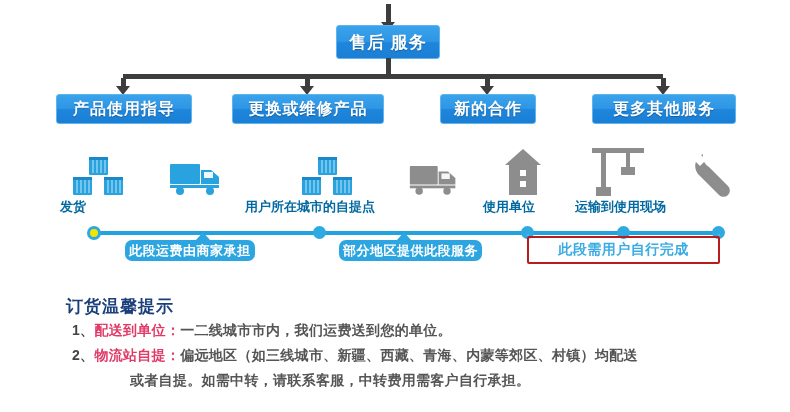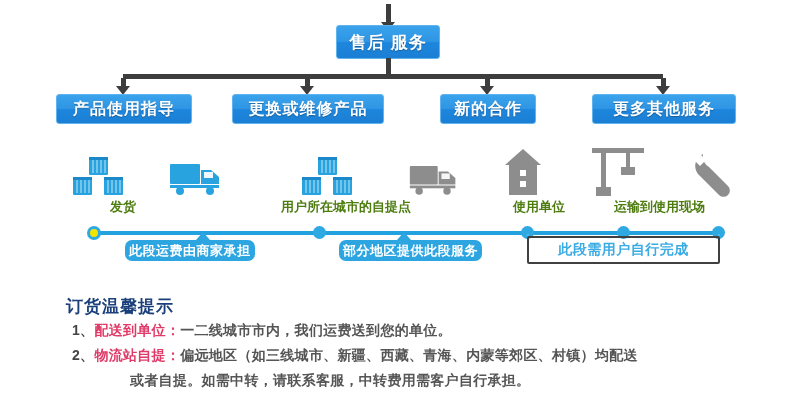--- a/index.html
+++ b/index.html
@@ -111,23 +111,23 @@
   .icon-wrap {
     position: absolute;
     display: flex;
     align-items: flex-end;
     justify-content: center;
   }
   .stage-label {
     position: absolute;
     font-size: 13px;
     font-weight: bold;
-    color: #4d7c0f;
+    color: #0369a1;
     white-space: nowrap;
-    text-align: right;
+    text-align: left;
   }
 
   
   .tl-line {
     position: absolute;
     left: 92px;
     top: 231px;
     width: 630px;
     height: 4px;
     background: #22a3e0;
@@ -168,21 +168,21 @@
   }
   .tag-notch {
     position: absolute;
     width: 0; height: 0;
     border-left: 7px solid transparent;
     border-right: 7px solid transparent;
     border-bottom: 8px solid #2da5e0;
   }
   .tag.outlined {
     background: transparent;
-    border: 2px solid #404040;
+    border: 2px solid #b91c1c;
     color: #3aabe3;
     height: 28px;
     padding: 8px 14px;
     border-radius: 2px;
     font-size: 14px;
   }
   .bracket-leg {
     position: absolute;
     width: 2px;
     background: #4fb5e6;

